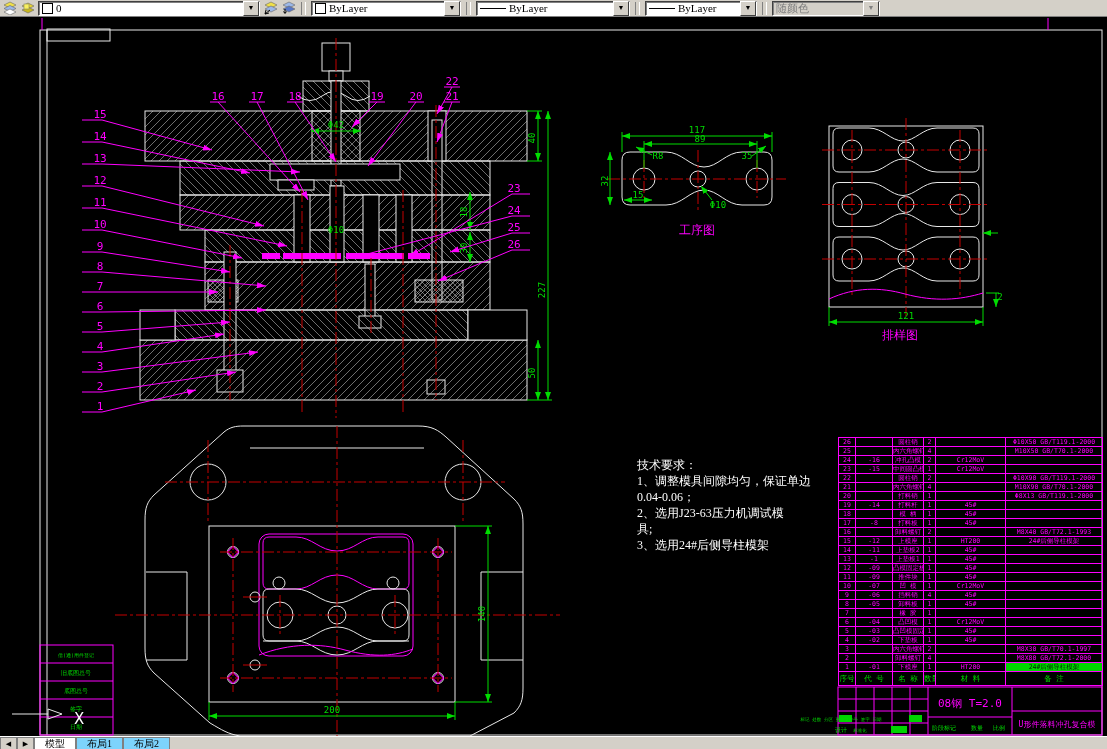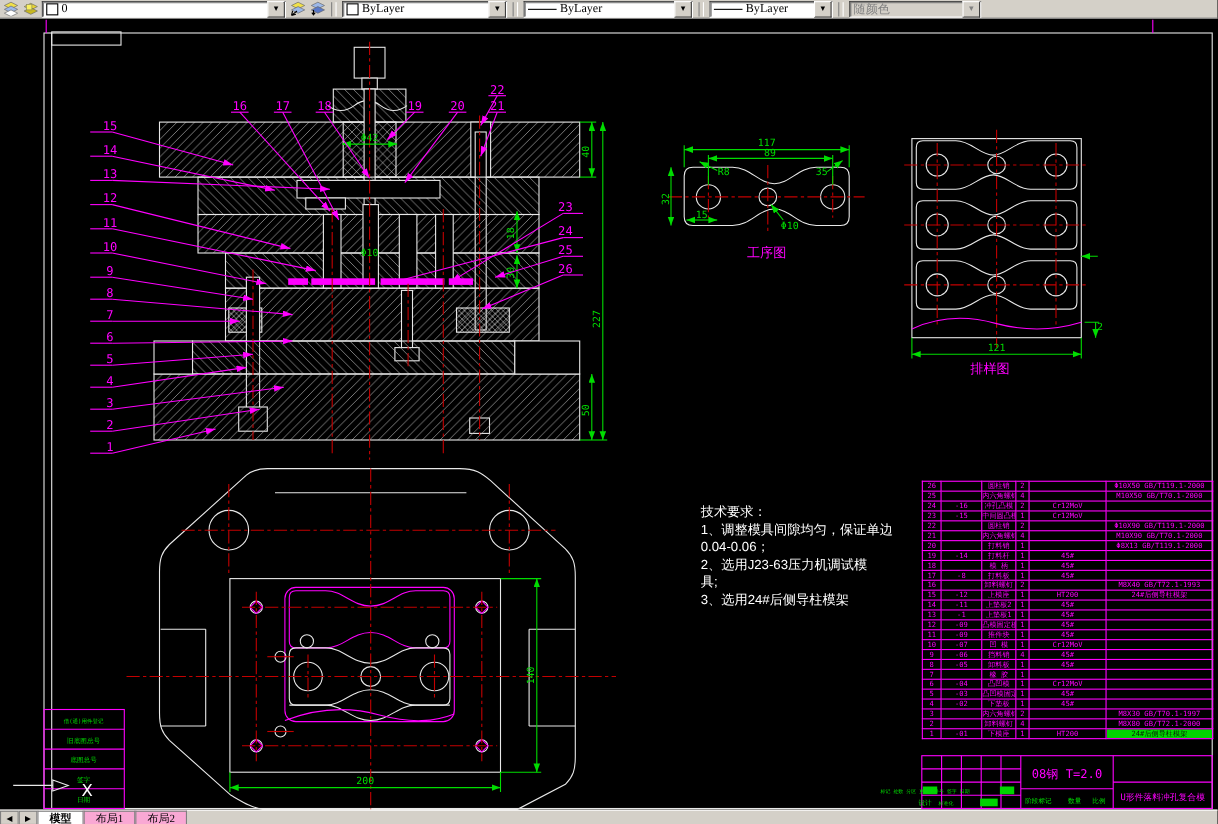--- a/index.html
+++ b/index.html
@@ -34,37 +34,37 @@
   .gtx{fill:#00dd00;font:9px "DejaVu Sans Mono",monospace;text-anchor:middle}
   .gtxs{fill:#00dd00;font:6px "DejaVu Sans Mono",monospace;text-anchor:middle}
   .mag{stroke:#ff00ff;fill:none;stroke-width:1}
   .magf{fill:#ff00ff;stroke:none}
   .ctx{fill:#ff00ff;font:11px "DejaVu Sans Mono",monospace;text-anchor:middle}
   .mtx{fill:#ff00ff;font:12px "DejaVu Sans Mono",monospace;text-anchor:middle}
   .mts{fill:#ff00ff;font:8px "DejaVu Sans Mono",monospace;text-anchor:middle}
   .wtx{fill:#fff;font:15px "DejaVu Sans",sans-serif}
   
   .techreq{position:absolute;left:637px;top:457px;width:205px;color:#fff;font-size:12px;
-           line-height:16px;z-index:2;font-family:Liberation Sans, sans-serif}
+           line-height:16px;z-index:2;font-family:Liberation Serif, serif}
   
   .bomwrap{position:absolute;left:838px;top:437px;width:264px;z-index:2}
   .bom{border-collapse:collapse;table-layout:fixed;width:264px}
   .bom td{border:1px solid #ff00ff;color:#ff00ff;font-size:6.5px;line-height:7px;height:8px;
           padding:0;text-align:center;overflow:hidden;white-space:nowrap;
           font-family:"DejaVu Sans Mono",monospace}
   .bom td.hl{background:#00d400;color:#002200}
   .bom tr.bomhead td{color:#00dd00;font-size:7.5px;height:13px;line-height:13px}
   
   .tabbar{position:absolute;left:0;top:736px;width:1107px;height:13px;background:#d4d0c8;
           border-top:1px solid #fff;display:flex;align-items:stretch;z-index:10;font-size:10px}
   .tabnav{width:15px;background:#d4d0c8;border:1px solid #808080;color:#000;font-size:7px;
           display:flex;align-items:center;justify-content:center}
-  .tab{padding:0 10px;border:1px solid #808080;border-bottom:none;background:#f9a8d4;color:#000;
+  .tab{padding:0 10px;border:1px solid #808080;border-bottom:none;background:#7dd3fc;color:#000;
        display:flex;align-items:center;font-family:"Liberation Serif",serif}
-  .tab.active{background:#fff;font-weight:bold}
+  .tab.active{background:#fff;font-weight:normal}
 </style>
 </head>
 <body>
 
 <div class="toolbar">
   <span class="tbicon">
     <svg width="14" height="14" viewBox="0 0 14 14">
         <path d="M7 1 L13 4 L7 7 L1 4 Z" fill="#f0e04a" stroke="#666" stroke-width="0.6"></path>
         <path d="M7 4.5 L13 7.5 L7 10.5 L1 7.5 Z" fill="#9cb8e8" stroke="#666" stroke-width="0.6"></path>
         <path d="M7 8 L13 11 L7 14 L1 11 Z" fill="#fff" stroke="#666" stroke-width="0.6"></path>
@@ -108,21 +108,21 @@
     <span class="grow">ByLayer</span>
     <span class="cbarrow">▼</span>
   </div>
   <span class="tsep"></span>
   <div class="combo" style="width:112px">
     <span class="ltsample"></span>
     <span class="grow">ByLayer</span>
     <span class="cbarrow">▼</span>
   </div>
   <span class="tsep"></span>
-  <div class="combo disabled" style="width:120px">
+  <div class="combo disabled" style="width:108px">
     <span class="grow">随颜色</span>
     <span class="cbarrow" style="color:#808080">▼</span>
   </div>
 </div>
 
 <svg id="cad" width="1107" height="749" viewBox="0 0 1107 749">
   <defs>
     <pattern id="h1" width="8" height="8" patternUnits="userSpaceOnUse">
         <path d="M0,8 L8,0" stroke="#b8b8b8" stroke-width="0.6"></path>
       </pattern>
@@ -706,20 +706,28 @@
           <td>M8X80 GB/T72.1-2000</td>
         </tr>
         <tr>
           <td>1</td>
           <td>-01</td>
           <td>下模座</td>
           <td>1</td>
           <td>HT200</td>
           <td class="hl">24#后侧导柱模架</td>
         </tr>
+        <tr class="bomhead">
+          <td>序号</td>
+          <td>代 号</td>
+          <td>名  称</td>
+          <td>数量</td>
+          <td>材  料</td>
+          <td>备  注</td>
+        </tr>
       </tbody>
     </table>
 </div>
 
 <div class="tabbar">
   <span class="tabnav">◀</span>
   <span class="tabnav">▶</span>
   <span class="tab active">模型</span>
   <span class="tab">布局1</span>
   <span class="tab">布局2</span>

